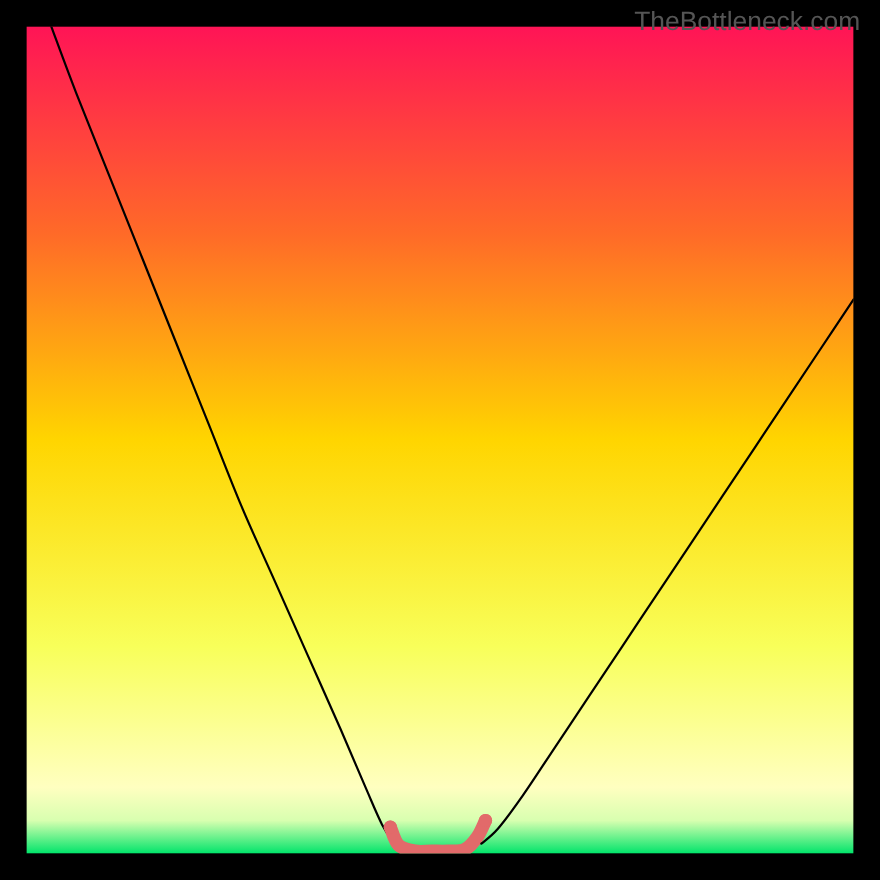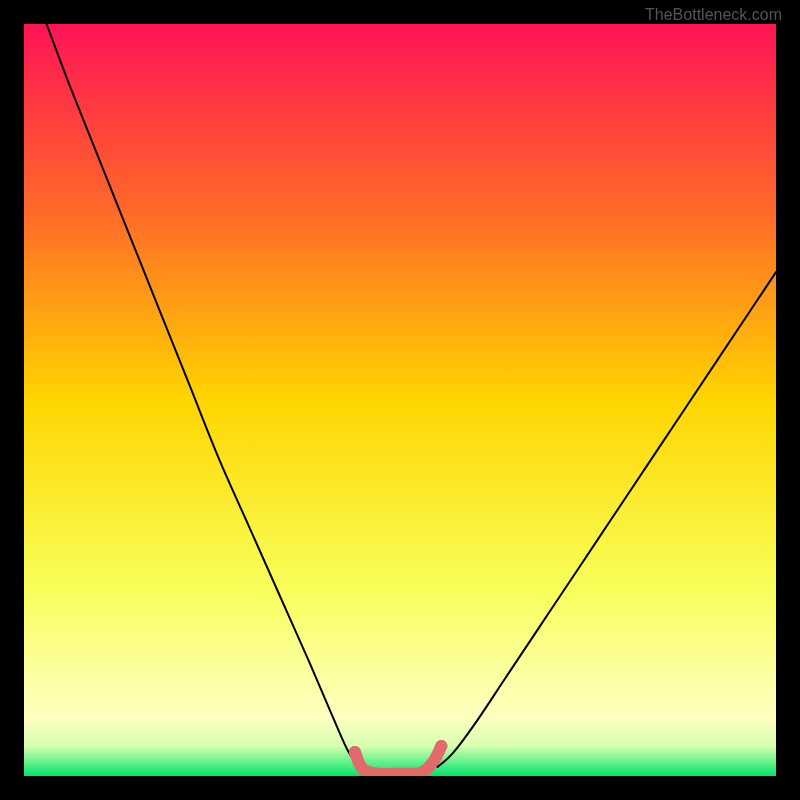--- a/index.html
+++ b/index.html
@@ -9,21 +9,21 @@
     height: 800px;
     background: #000;
     position: relative;
     font-family: Arial, sans-serif;
   }
   .watermark {
     position: absolute;
     top: 6px;
     right: 18px;
     color: #555;
-    font-size: 16px;
+    font-size: 24px;
     font-weight: 500;
     z-index: 10;
   }
   .plot {
     position: absolute;
     left: 24px;
     top: 24px;
     width: 752px;
     height: 752px;
   }

